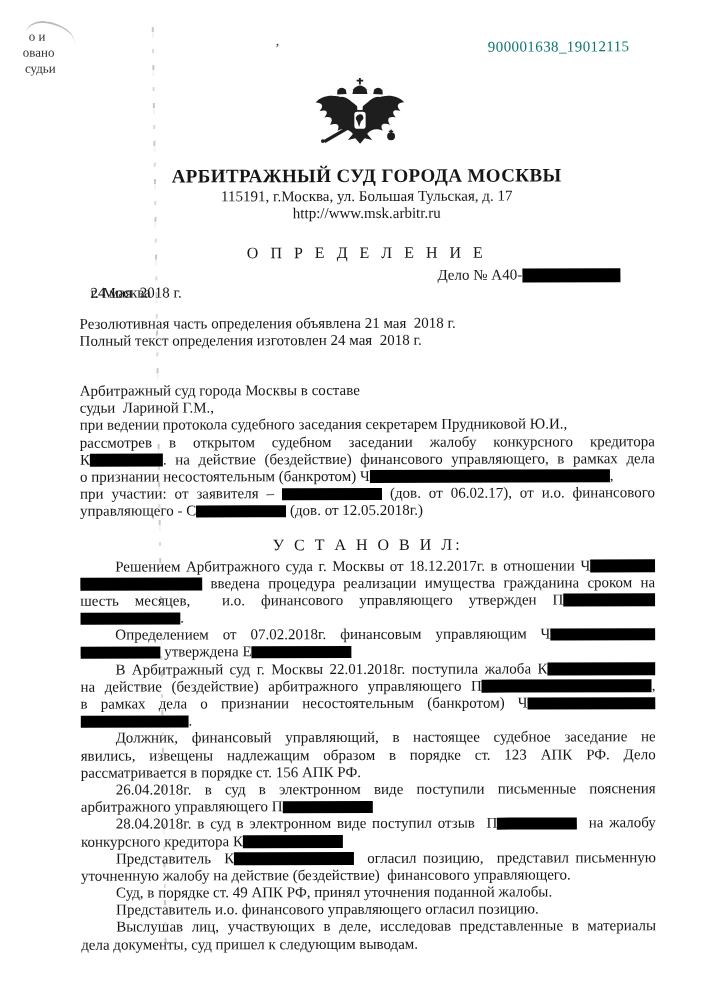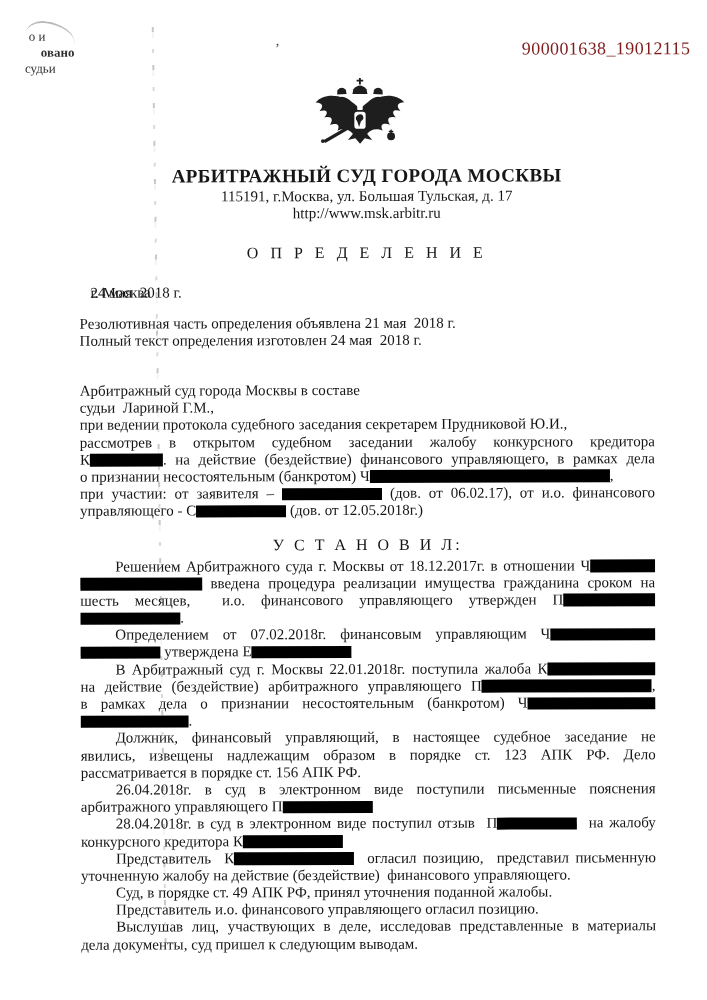--- a/index.html
+++ b/index.html
@@ -11,21 +11,21 @@
   .fold-line{position:absolute;left:153px;top:26px;width:2px;height:928px;
     background:repeating-linear-gradient(to bottom,
       rgba(110,110,110,.38) 0 5px, rgba(160,160,160,.12) 5px 11px,
       transparent 11px 22px, rgba(120,120,120,.28) 22px 26px, transparent 26px 38px);
     transform:rotate(-0.65deg);transform-origin:top center;}
   .corner-frag{position:absolute;font-size:13px;color:#2f2f2f;margin-left:24px;}
   .pen-curve{position:absolute;left:27px;top:21px;width:50px;height:18px;
     border-top:2px solid rgba(130,130,130,.55);border-radius:50% 90% 0 0/100% 140% 0 0;
     transform:rotate(6deg);}
   .stray-mark{position:absolute;left:277px;top:33px;font-size:14px;color:#444;}
-  .doc-number{position:absolute;left:489px;top:39px;font-size:18px;letter-spacing:.4px;color:#7f1d1d;margin-left:34px;}
+  .doc-number{position:absolute;left:489px;top:39px;font-size:15px;letter-spacing:.4px;color:#0f766e;}
   
   .doc{position:absolute;left:80px;top:0;width:575px;}
   .ctr{text-align:center;}
   .eagle-wrap{margin-top:78px;height:79px;text-align:center;position:relative;left:-7px;}
   .court-name{margin-top:8px;font-size:19px;font-weight:bold;letter-spacing:.4px;line-height:21px;}
   .court-addr{margin-top:2px;font-size:15px;line-height:17px;}
   .court-url{font-size:15px;line-height:17px;}
   .doc-title{margin-top:22px;font-size:16px;letter-spacing:4px;line-height:17px;}
   .meta-row{margin-top:6px;position:relative;height:34px;font-size:15px;line-height:17px;}
   .meta-city{position:absolute;left:11px;top:17px;}
@@ -42,21 +42,21 @@
   .redact.big{height:14px;vertical-align:-2.5px;}
 </style>
 </head>
 <body>
 
 <div class="sheet">
 
   <div class="fold-line"></div>
   <div class="pen-curve"></div>
   <span class="corner-frag" style="left:6px;top:28px;">о и</span>
-  <span class="corner-frag" style="left:18px;top:44px;font-weight:bold;">овано</span>
+  <span class="corner-frag" style="left:0;top:44px;">овано</span>
   <span class="corner-frag" style="left:2px;top:60px;">судьи</span>
   <span class="stray-mark">,</span>
   <div class="doc-number">900001638_19012115</div>
 
   <div class="doc">
 
     <div class="eagle-wrap">
       <svg width="104" height="79" viewBox="0 0 110 84">
         <g fill="#1e1e1e" stroke="none">
           <rect x="54" y="0" width="2" height="7"></rect>
@@ -83,20 +83,21 @@
 
     <div class="court-name ctr">АРБИТРАЖНЫЙ СУД ГОРОДА МОСКВЫ</div>
     <div class="court-addr ctr">115191, г.Москва, ул. Большая Тульская, д. 17</div>
     <div class="court-url ctr">http://www.msk.arbitr.ru</div>
 
     <div class="doc-title ctr">О П Р Е Д Е Л Е Н И Е</div>
 
     <div class="meta-row">
       <span class="meta-city">г. Москва</span>
       <span class="meta-date">24 мая&nbsp; 2018 г.</span>
+      <span class="meta-case"><span>Дело № А40-</span><span class="redact big" id="case-redact" style="width: 98px;"></span></span>
     </div>
 
     <div class="announce">
       <div>Резолютивная часть определения объявлена 21 мая&nbsp; 2018 г.</div>
       <div>Полный текст определения изготовлен 24 мая&nbsp; 2018 г.</div>
     </div>
 
     <div class="intro">
         <div class="tline">Арбитражный суд города Москвы в составе</div>
         <div class="tline">судьи&nbsp; Лариной Г.М.,</div>

